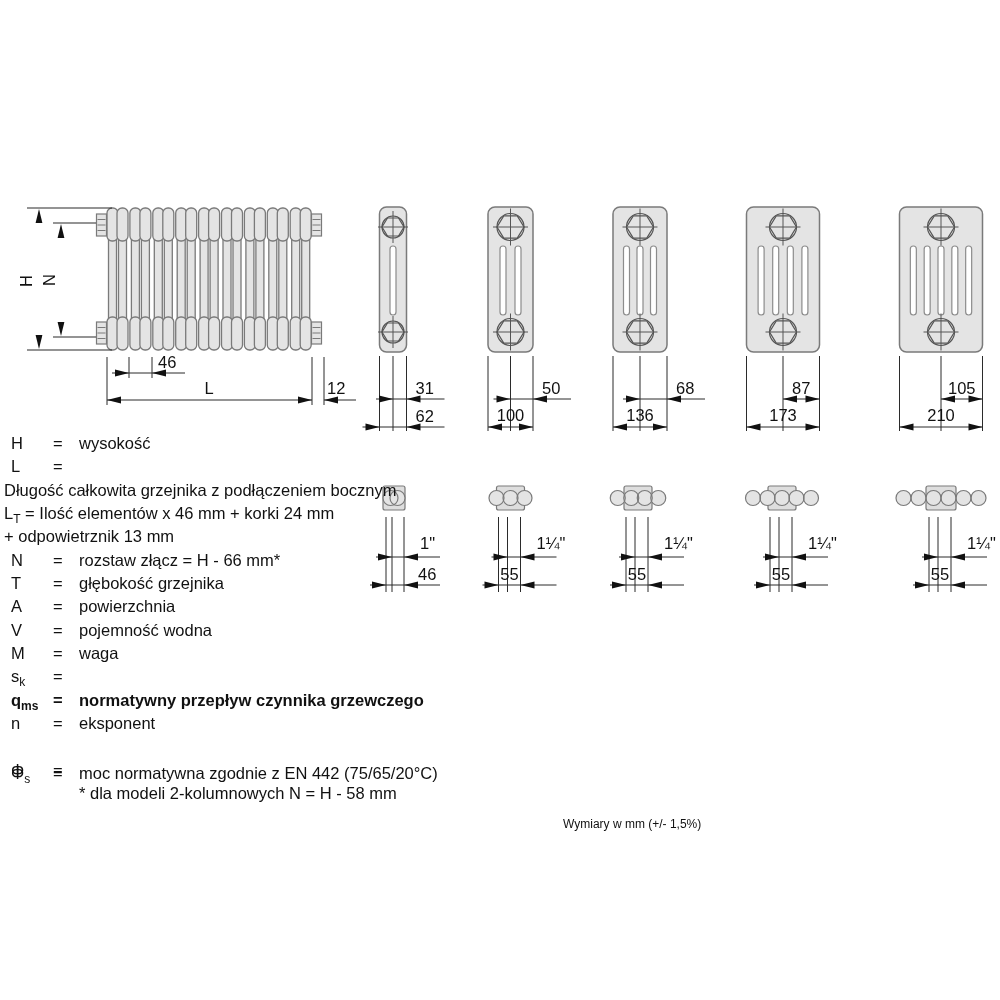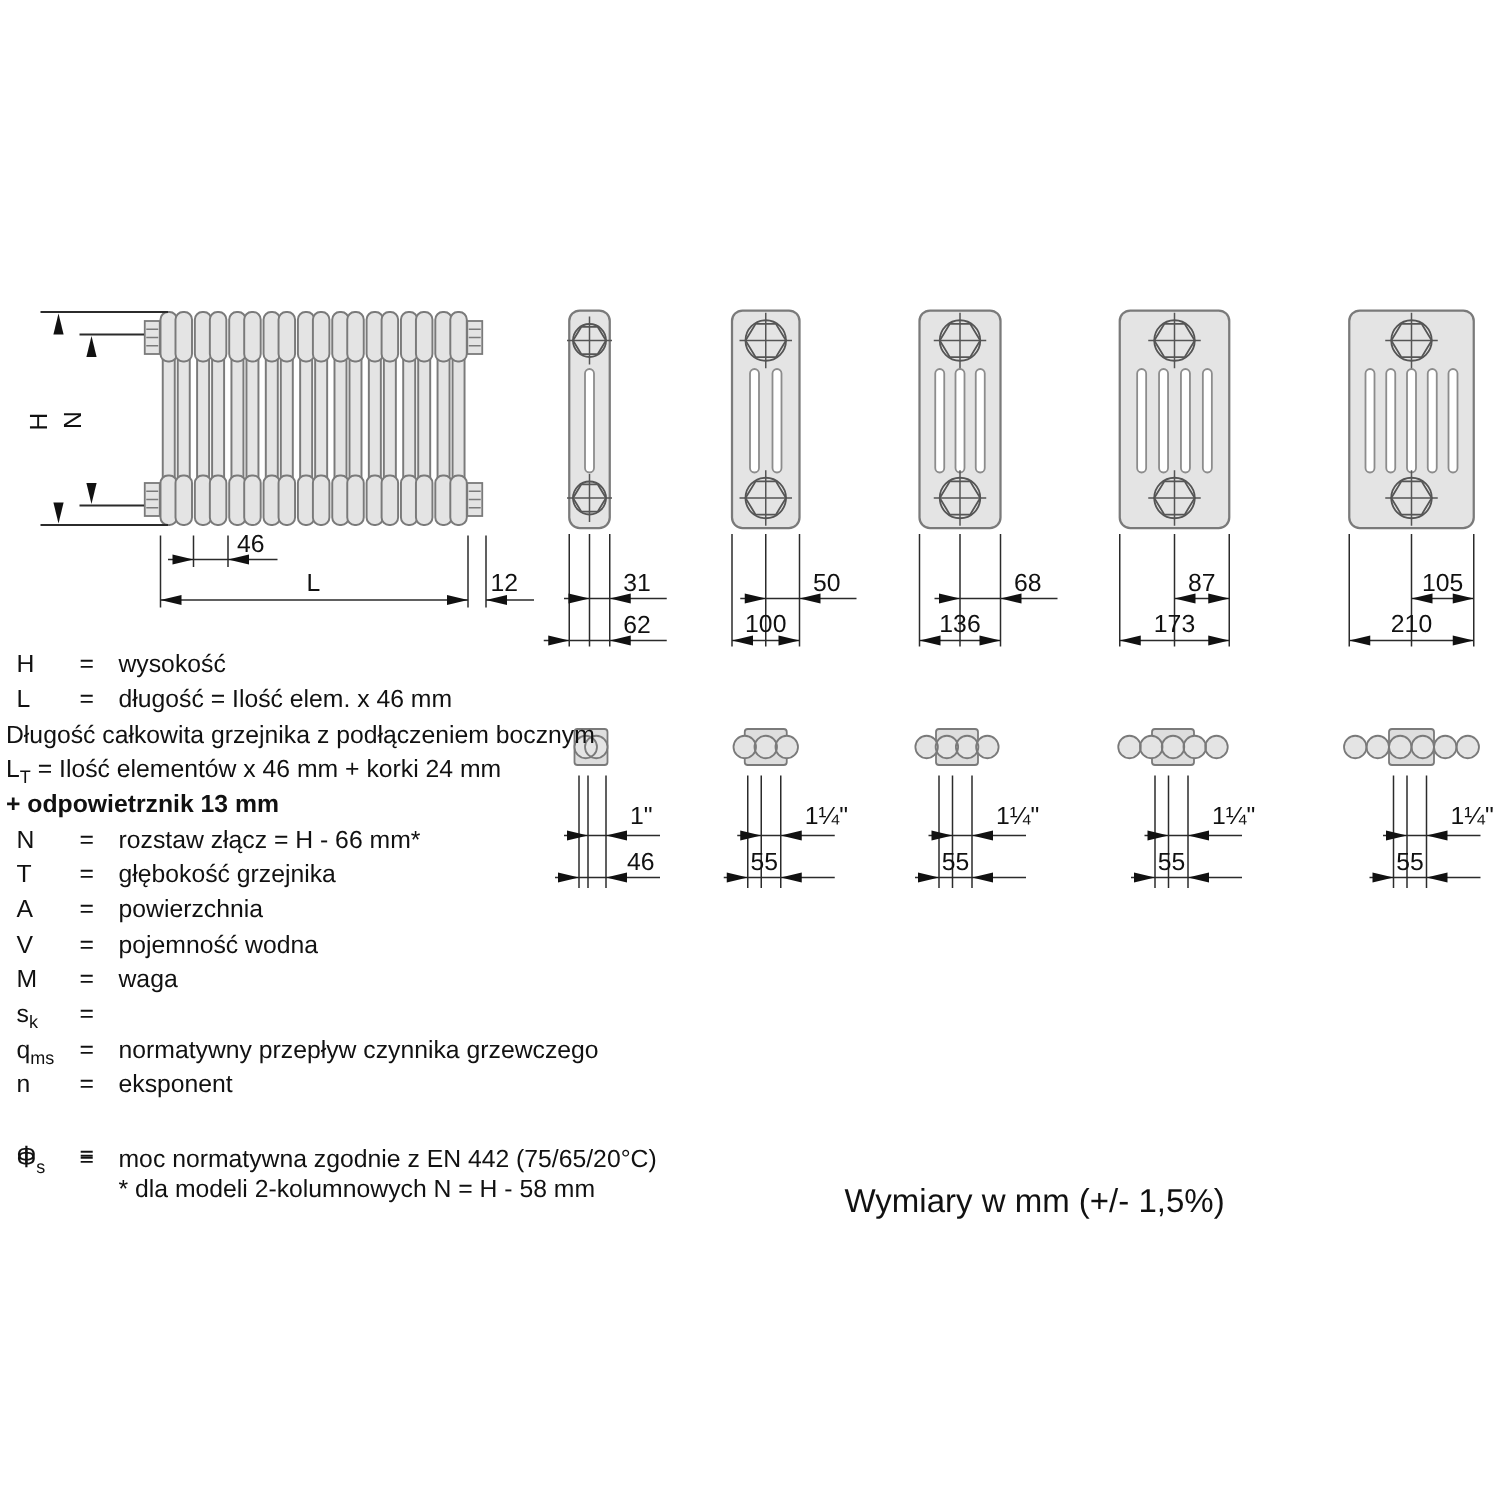--- a/index.html
+++ b/index.html
@@ -9,21 +9,21 @@
   #diagram text{font-family:"Liberation Sans",sans-serif;font-size:16.5px;fill:#111;}
   #legend{position:absolute;left:0;top:0;width:600px;height:1000px;
           font-size:16.5px;color:#111;}
   .lrow{position:absolute;left:0;width:580px;height:22px;white-space:nowrap;}
   .lrow .sym{position:absolute;left:11px;}
   .lrow .eq{position:absolute;left:53px;}
   .lrow .def{position:absolute;left:79px;white-space:nowrap;}
   .lrow .full{position:absolute;left:4px;white-space:nowrap;}
   .lrow .fnote{position:absolute;left:79px;white-space:nowrap;}
   sub{font-size:12px;}
-  #note{position:absolute;left:563px;top:788px;font-size:22px;color:#111;white-space:nowrap;}
+  #note{position:absolute;left:563px;top:817px;font-size:12px;color:#111;white-space:nowrap;}
 </style>
 </head>
 <body>
 
 <div id="stage">
   <svg id="diagram" width="1000" height="1000" viewBox="0 0 1000 1000">
       <g>
         <rect x="108.5" y="213" width="8" height="132" rx="4" fill="#e4e4e4" stroke="#7a7a7a" stroke-width="1.3"></rect>
         <rect x="118.5" y="213" width="8" height="132" rx="4" fill="#e4e4e4" stroke="#7a7a7a" stroke-width="1.3"></rect>
         <rect x="131.4" y="213" width="8" height="132" rx="4" fill="#e4e4e4" stroke="#7a7a7a" stroke-width="1.3"></rect>
@@ -379,29 +379,28 @@
     </svg>
   <div id="legend">
       <div class="lrow" style="top: 434px;">
         <span class="sym"><span>H</span></span>
         <span class="eq">=</span>
         <span class="def">wysokość</span>
       </div>
       <div class="lrow" style="top: 457px;">
         <span class="sym"><span>L</span></span>
         <span class="eq">=</span>
-        <span class="def">długość = Ilość elem. x 46 mm</span>
       </div>
       <div class="lrow" style="top: 481px; text-align: right;">
         <span class="full">Długość całkowita grzejnika z podłączeniem bocznym</span>
       </div>
       <div class="lrow" style="top: 504px;">
         <span class="full"><span>L</span><sub>T</sub><span> = Ilość elementów x 46 mm + korki 24 mm</span></span>
       </div>
-      <div class="lrow" style="top: 527px; font-weight: bold;">
+      <div class="lrow" style="top: 527px;">
         <span class="full">+ odpowietrznik 13 mm</span>
       </div>
       <div class="lrow" style="top: 551px;">
         <span class="sym"><span>N</span></span>
         <span class="eq">=</span>
         <span class="def">rozstaw złącz = H - 66 mm*</span>
       </div>
       <div class="lrow" style="top: 574px;">
         <span class="sym"><span>T</span></span>
         <span class="eq">=</span>
@@ -419,21 +418,21 @@
       </div>
       <div class="lrow" style="top: 644px;">
         <span class="sym"><span>M</span></span>
         <span class="eq">=</span>
         <span class="def">waga</span>
       </div>
       <div class="lrow" style="top: 667px;">
         <span class="sym"><span>s</span><sub>k</sub></span>
         <span class="eq">=</span>
       </div>
-      <div class="lrow" style="top: 691px;">
+      <div class="lrow" style="top: 691px; font-weight: bold;">
         <span class="sym"><span>q</span><sub>ms</sub></span>
         <span class="eq">=</span>
         <span class="def">normatywny przepływ czynnika grzewczego</span>
       </div>
       <div class="lrow" style="top: 714px;">
         <span class="sym"><span>n</span></span>
         <span class="eq">=</span>
         <span class="def">eksponent</span>
       </div>
       <div class="lrow" style="top: 764px; padding-left: 44px;">

